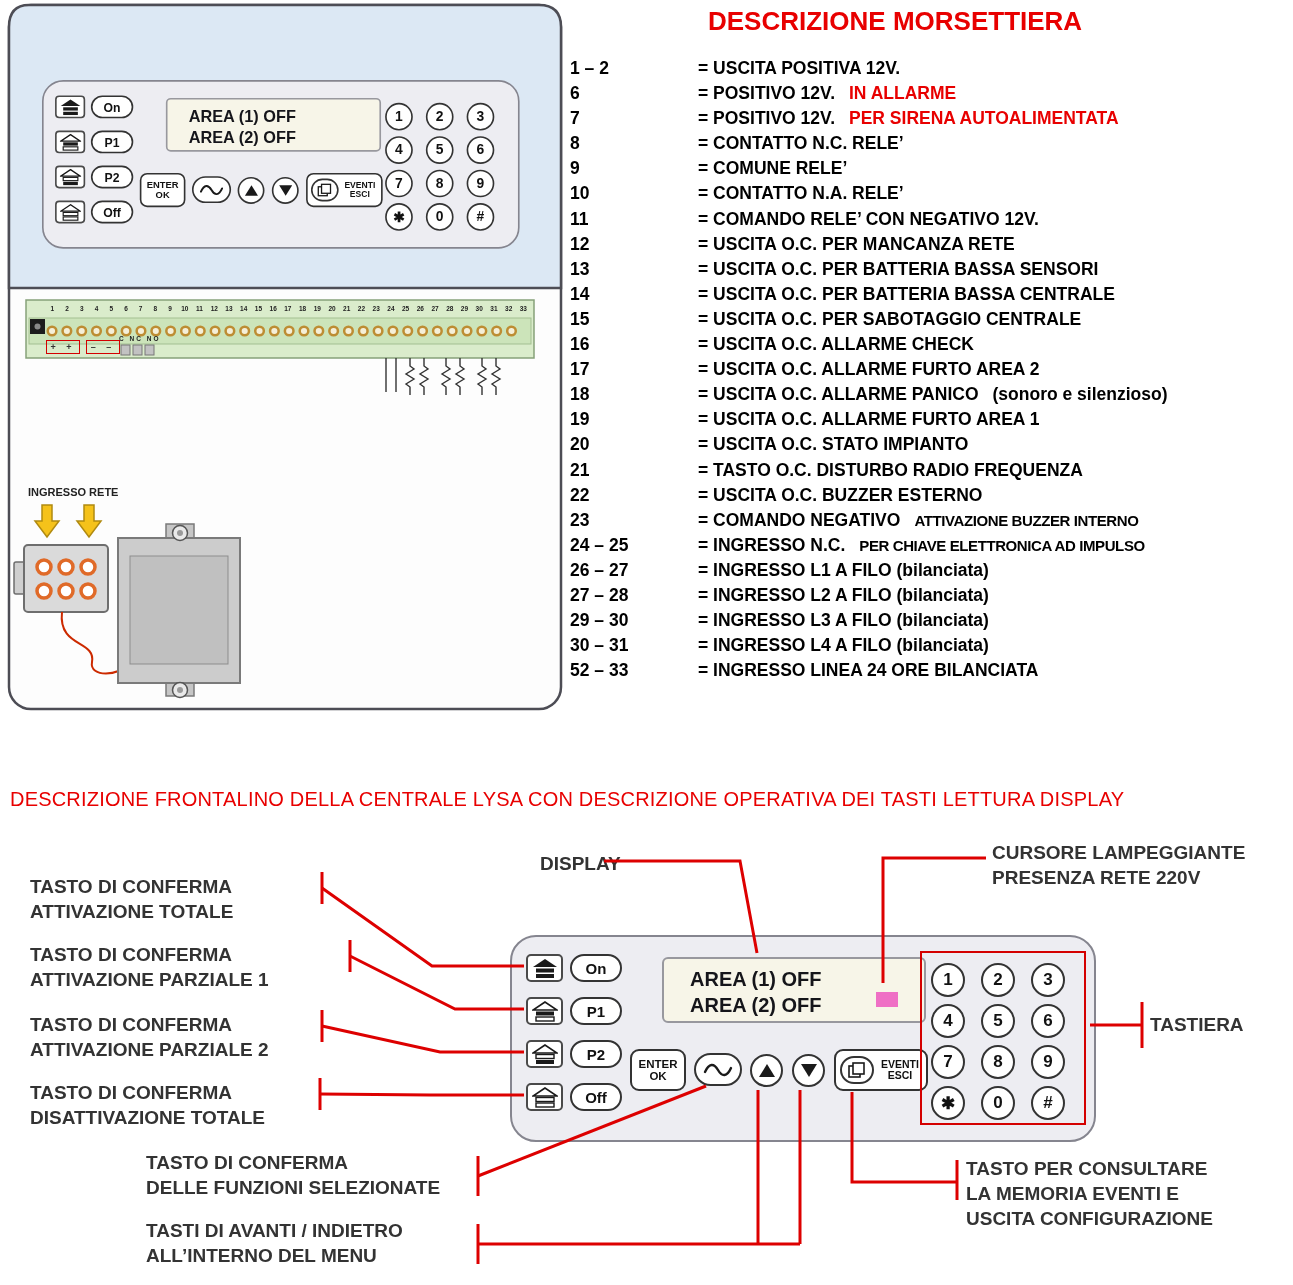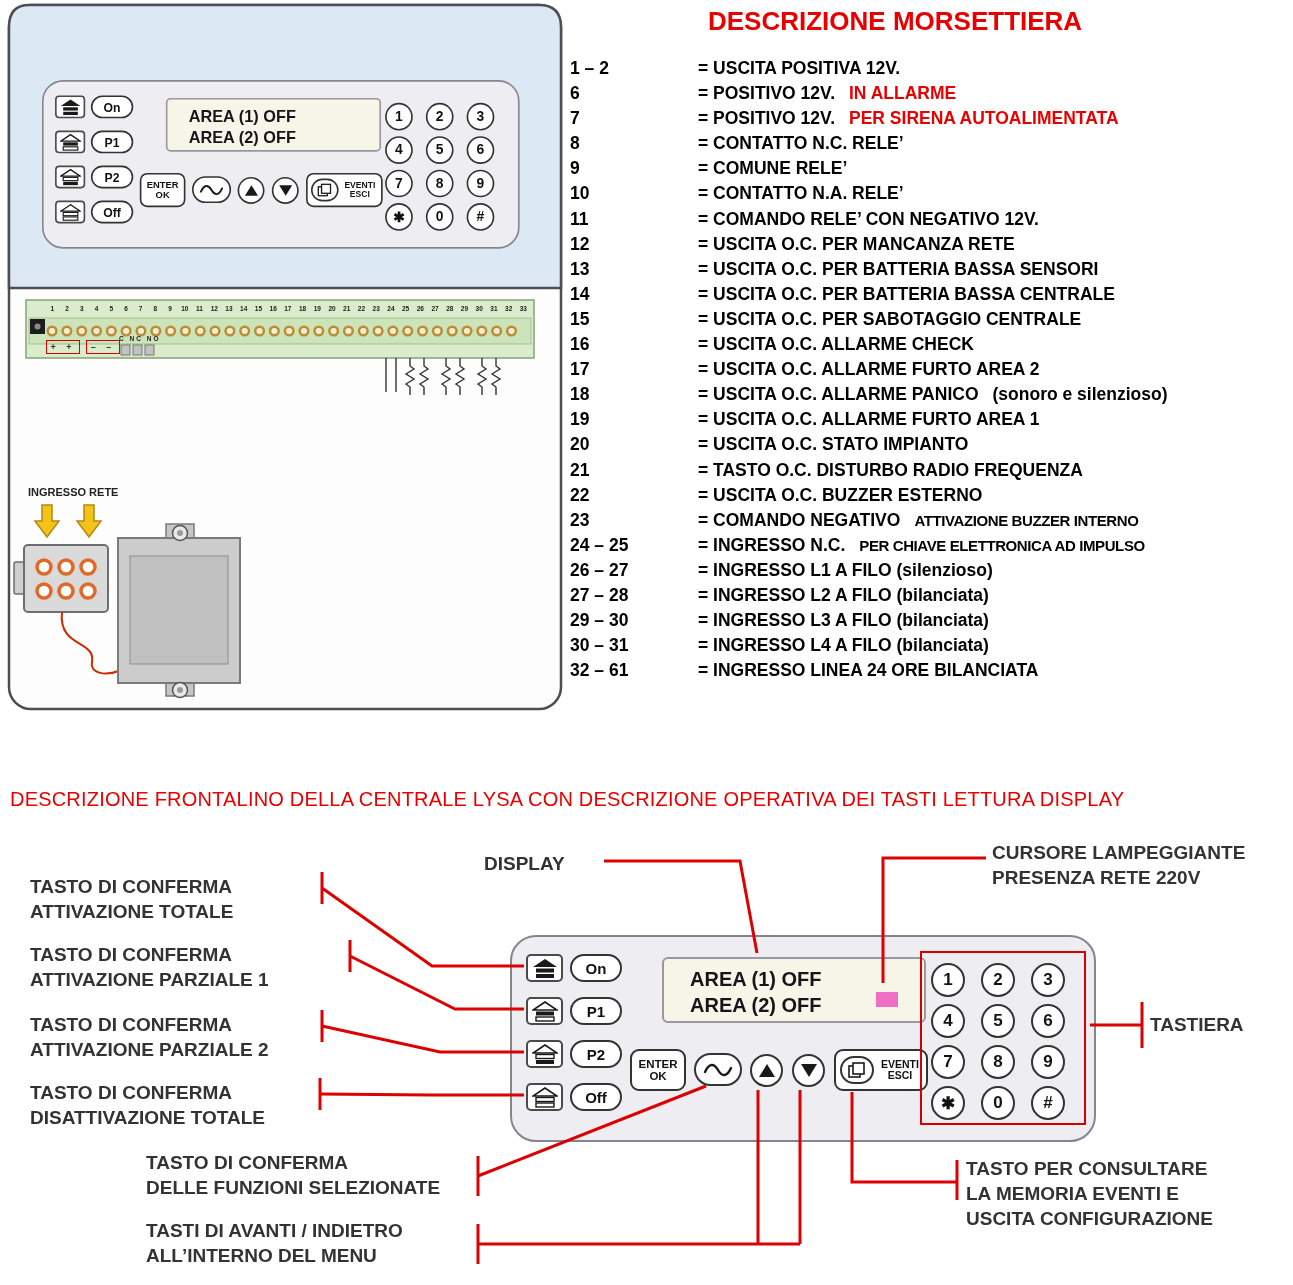--- a/index.html
+++ b/index.html
@@ -21,21 +21,21 @@
   .front-title{position:absolute;left:10px;top:788px;font-size:20px;font-weight:normal;
                color:#e80000;white-space:nowrap;letter-spacing:0.2px;}
 
   
   .callout{position:absolute;font-weight:bold;color:#333;font-size:19px;line-height:25px;
            white-space:nowrap;z-index:4;}
   .co-totale{left:30px;top:874px;}
   .co-parziale1{left:30px;top:942px;}
   .co-parziale2{left:30px;top:1012px;}
   .co-disattivazione{left:30px;top:1080px;}
-  .co-display{left:484px;top:851px;}
+  .co-display{left:540px;top:851px;}
   .co-cursore{left:992px;top:840px;}
   .co-tastiera{left:1150px;top:1012px;}
   .co-funzioni{left:146px;top:1150px;}
   .co-avanti{left:146px;top:1218px;}
   .co-memoria{left:966px;top:1156px;}
 
   
   .lines{position:absolute;left:0;top:0;z-index:6;pointer-events:none;}
   .lines polyline,.lines line{stroke:#dd0000;stroke-width:3;fill:none;}
 
@@ -411,21 +411,21 @@
       </div>
 
       <div class="mors-row">
         <span class="mors-num">24 – 25</span>
         <span class="mors-text">= INGRESSO N.C.</span>
         <span class="mors-extra narrow">PER CHIAVE ELETTRONICA AD IMPULSO</span>
       </div>
 
       <div class="mors-row">
         <span class="mors-num">26 – 27</span>
-        <span class="mors-text">= INGRESSO L1 A FILO (silenzioso)</span>
+        <span class="mors-text">= INGRESSO L1 A FILO (bilanciata)</span>
         <span class="mors-extra"></span>
       </div>
 
       <div class="mors-row">
         <span class="mors-num">27 – 28</span>
         <span class="mors-text">= INGRESSO L2 A FILO (bilanciata)</span>
         <span class="mors-extra"></span>
       </div>
 
       <div class="mors-row">
@@ -434,21 +434,21 @@
         <span class="mors-extra"></span>
       </div>
 
       <div class="mors-row">
         <span class="mors-num">30 – 31</span>
         <span class="mors-text">= INGRESSO L4 A FILO (bilanciata)</span>
         <span class="mors-extra"></span>
       </div>
 
       <div class="mors-row">
-        <span class="mors-num">32 – 61</span>
+        <span class="mors-num">52 – 33</span>
         <span class="mors-text">= INGRESSO LINEA 24 ORE BILANCIATA</span>
         <span class="mors-extra"></span>
       </div>
     </div>
 
   <div class="front-title">DESCRIZIONE FRONTALINO DELLA CENTRALE LYSA CON DESCRIZIONE OPERATIVA DEI TASTI LETTURA DISPLAY</div>
 
   <div class="kp kp-large">
     <div class="kp-row kp-row-on">
       <span class="kp-ic">

